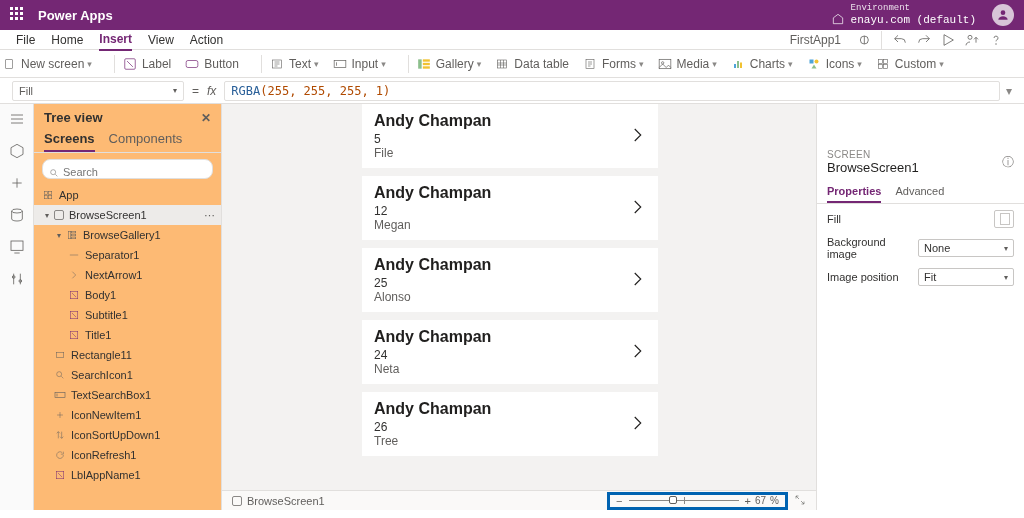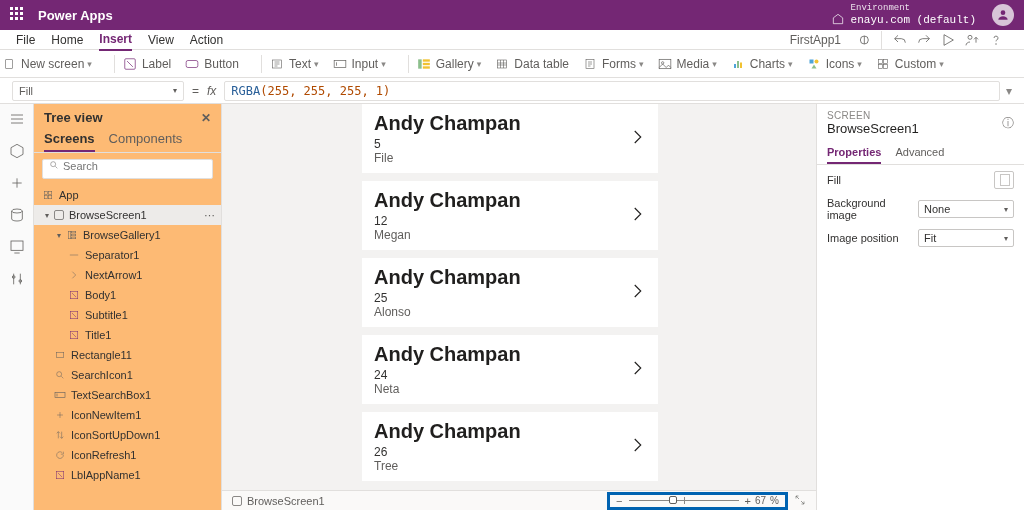--- a/index.html
+++ b/index.html
@@ -42,57 +42,57 @@
   
   .left-rail { width: 34px; background: #fafafa; border-right: 1px solid #e1dfdd; display: flex; flex-direction: column; align-items: center; padding-top: 6px; gap: 14px; color: #605e5c; }
   .left-rail .railbtn { width: 18px; height: 18px; display: flex; align-items: center; justify-content: center; cursor: pointer; }
   
   .tree-panel { width: 188px; background: #fdba74; border-right: 1px solid #e1dfdd; display: flex; flex-direction: column; }
   .tree-panel .tp-head { display: flex; align-items: center; justify-content: space-between; padding: 6px 10px 2px 10px; color: #323130; font-size: 13px; font-weight: 600; }
   .tree-panel .tp-head .close { color: #605e5c; cursor: pointer; font-size: 12px; }
   .tree-panel .tp-tabs { display: flex; border-bottom: 1px solid #e1dfdd; padding: 0 10px; }
   .tree-panel .tp-tabs .ttab { font-size: 13px; margin-right: 14px; padding: 4px 0; cursor: pointer; color: #605e5c; }
   .tree-panel .tp-tabs .ttab.active { color: #323130; font-weight: 600; border-bottom: 2px solid #742774; }
-  .tree-panel .tp-search { margin: 6px 8px; height: 20px; border: 1px solid #e1dfdd; border-radius: 2px; background: #fff; display: flex; align-items: flex-start; padding: 0 6px; }
+  .tree-panel .tp-search { margin: 6px 8px; height: 20px; border: 1px solid #e1dfdd; border-radius: 8px; background: #fff; display: flex; align-items: flex-end; padding: 0 6px; }
   .tree-panel .tp-search input { border: none; outline: none; font-size: 11px; flex: 1; background: transparent; }
   .tree-panel .tp-list { flex: 1; overflow-y: auto; padding-bottom: 8px; }
   .tp-node { display: flex; align-items: center; height: 20px; padding: 0 6px; font-size: 11px; color: #323130; cursor: pointer; }
   .tp-node.sel { background: #edebe9; }
   .tp-node.sel .more { visibility: visible; }
   .tp-node .more { margin-left: auto; color: #605e5c; visibility: hidden; }
   .tp-ico { width: 12px; height: 12px; margin-right: 5px; display: flex; align-items: center; justify-content: center; color: #605e5c; }
   .tp-chev { width: 10px; text-align: center; color: #605e5c; font-size: 8px; margin-right: 2px; }
   .depth0 { padding-left: 8px; }
   .depth1 { padding-left: 20px; }
   .depth2 { padding-left: 34px; }
   
   .canvas-wrap { flex: 1; display: flex; flex-direction: column; background: #f3f2f1; }
   .canvas-area { flex: 1; display: flex; overflow: hidden; }
   .canvas-left { width: 140px; }
   .phone-col { width: 296px; display: flex; flex-direction: column; gap: 8px; padding-top: 0; }
   .list-item { background: #fff; padding: 8px 12px; display: flex; align-items: center; }
   .list-item .txt { flex: 1; }
-  .list-item .name { font-size: 20px; font-weight: 600; color: #201f1e; }
+  .list-item .name { font-size: 16px; font-weight: 600; color: #201f1e; }
   .list-item .sub1 { font-size: 12px; color: #323130; margin-top: 2px; }
   .list-item .sub2 { font-size: 12px; color: #605e5c; }
   .list-item .arrow { color: #323130; }
   .canvas-status { height: 20px; display: flex; align-items: center; padding: 0 10px; border-top: 1px solid #e1dfdd; background: #faf9f8; font-size: 11px; color: #605e5c; }
   .canvas-status .spacer { flex: 1; }
   .zoom-box { display: flex; align-items: center; border: 3px solid #0063B1; padding: 1px 6px; height: 18px; margin-right: 6px; }
   .zoom-box .track { width: 110px; height: 1px; background: #8a8886; position: relative; margin: 0 6px; }
   .zoom-box .track .tick { position: absolute; top: -3px; width: 1px; height: 7px; background: #8a8886; }
   .zoom-box .track .thumb { position: absolute; top: -4px; width: 8px; height: 8px; border: 1px solid #605e5c; background: #fff; border-radius: 2px; }
   .zoom-box .znum { font-size: 10px; margin-left: 4px; }
   
   .prop-panel { width: 208px; border-left: 1px solid #e1dfdd; background: #fff; display: flex; flex-direction: column; padding: 0 0; }
   .prop-panel .pp-header { padding: 6px 10px 2px 10px; }
   .prop-panel .pp-type { font-size: 10px; color: #8a8886; text-transform: uppercase; letter-spacing: .3px; }
   .prop-panel .pp-name { font-size: 13px; color: #201f1e; }
   .prop-panel .pp-info { margin-left: auto; color: #8a8886; font-size: 12px; }
-  .prop-panel .pp-header-row { display: flex; align-items: center; }
+  .prop-panel .pp-header-row { display: flex; align-items: center; margin-top: 39px; }
   .prop-panel .pp-tabs { display: flex; border-bottom: 1px solid #e1dfdd; padding: 0 10px; margin-top: 4px; }
   .prop-panel .pp-tabs .ptab { font-size: 11px; margin-right: 14px; padding: 4px 0; color: #605e5c; cursor: pointer; }
   .prop-panel .pp-tabs .ptab.active { color: #742774; border-bottom: 2px solid #742774; font-weight: 600; }
   .prop-panel .pp-rows { padding: 6px 10px; display: flex; flex-direction: column; gap: 8px; }
   .pp-row { display: flex; align-items: center; font-size: 11px; }
   .pp-row .plabel { flex: 1; color: #323130; }
   .pp-row .pfield { width: 96px; height: 18px; border: 1px solid #c8c6c4; border-radius: 2px; display: flex; align-items: center; justify-content: space-between; padding: 0 5px; font-size: 11px; color: #323130; }
   .pp-row .pfield .chev { font-size: 8px; color: #605e5c; }
   .pp-row .pswatch { width: 20px; height: 18px; border: 1px solid #c8c6c4; border-radius: 2px; display: flex; align-items: center; justify-content: flex-end; padding-right: 3px; }
   .pp-row .pswatch .c { width: 10px; height: 12px; border: 1px solid #c8c6c4; background: #fff; }

